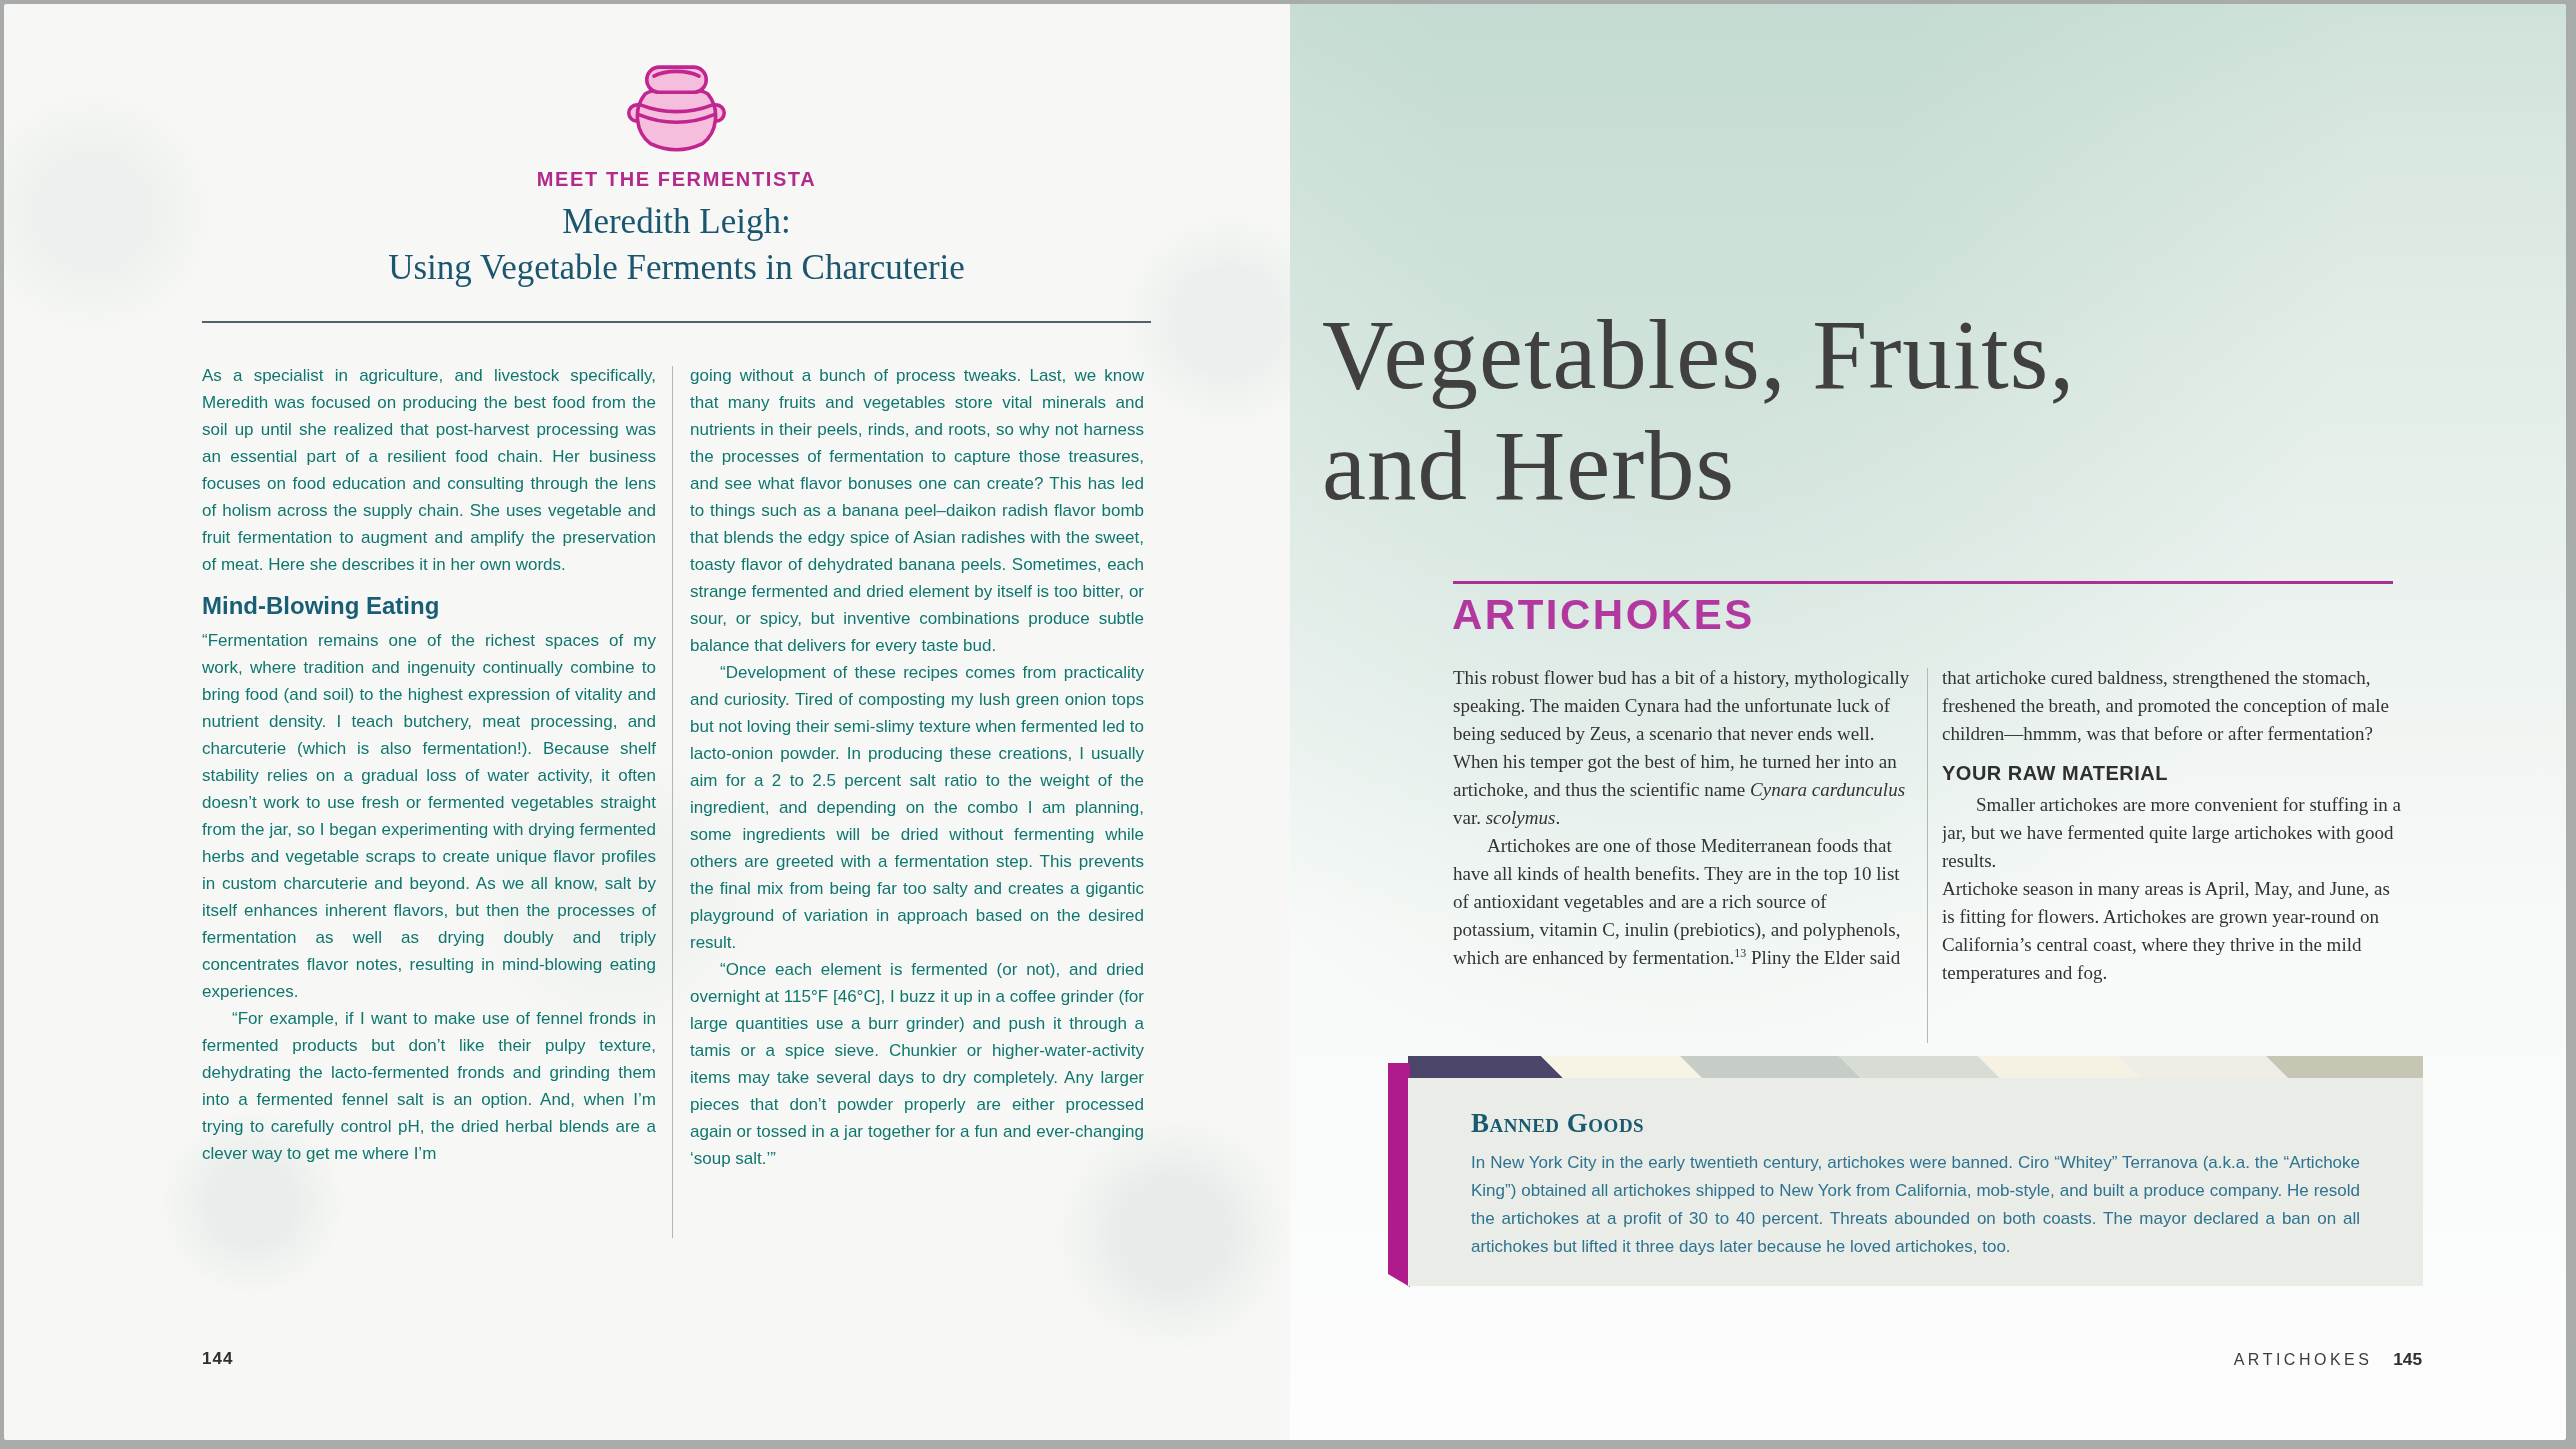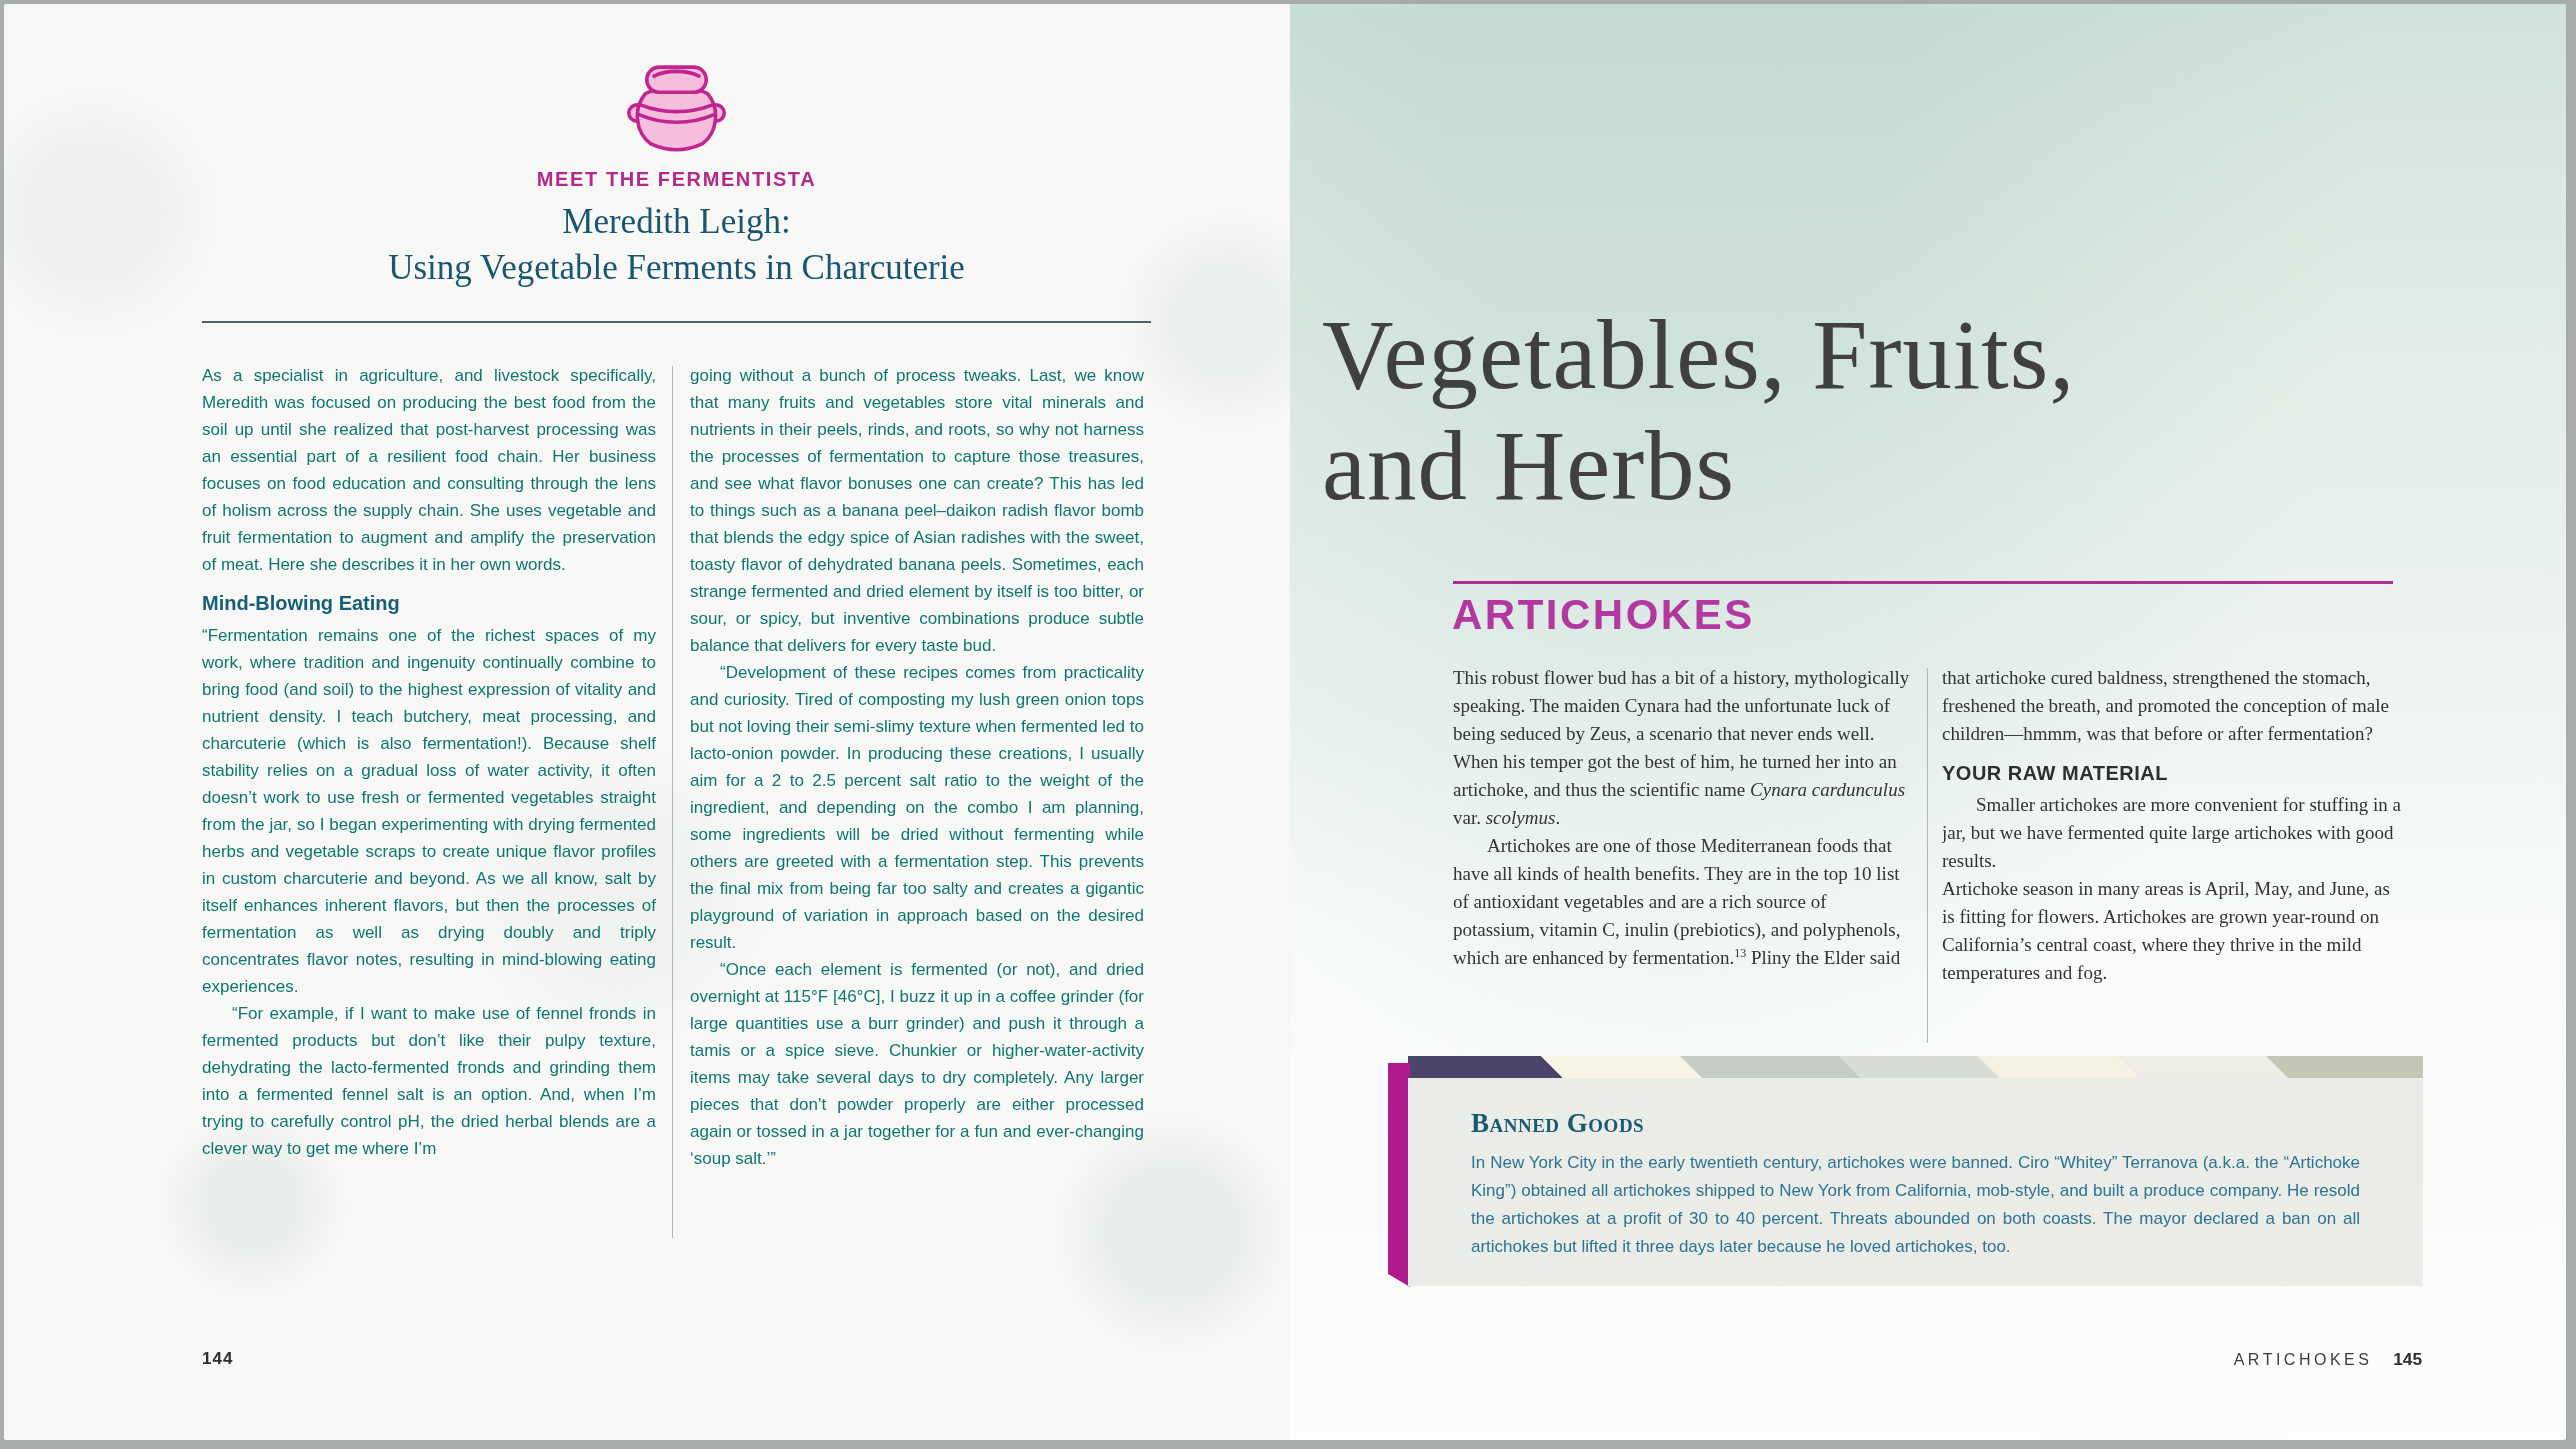--- a/index.html
+++ b/index.html
@@ -46,21 +46,21 @@
 
   .col { position:absolute; overflow:hidden; }
   .lp-col1 { left:198px; top:358px; width:454px; height:930px; text-align:justify; }
   .lp-col2 { left:686px; top:358px; width:454px; height:930px; text-align:justify; }
   .col-divider { position:absolute; width:1px; background:#b3b7b5; }
   .lp-divider { left:668px; top:362px; height:872px; }
 
   .sans { font-size:17px; line-height:27px; color:#0f766e; margin:0; }
   .indent { text-indent:30px; }
   .subhead-teal {
-    margin:14px 0 7px; font-size:20px; font-weight:700; color:#185e76; text-align:left;
+    margin:14px 0 7px; font-size:24px; font-weight:700; color:#185e76; text-align:left;
   }
 
   .folio { position:absolute; font-size:17px; color:#2f2f2f; }
   .folio-left { left:198px; top:1345px; font-weight:700; letter-spacing:1px; }
 
   
   .chapter-title {
     position:absolute; left:1318px; top:295px; width:1120px; margin:0;
     text-align:left; font-family:"Liberation Serif", serif; font-weight:400;
     font-size:99px; line-height:111px; color:#404040; letter-spacing:1px;

